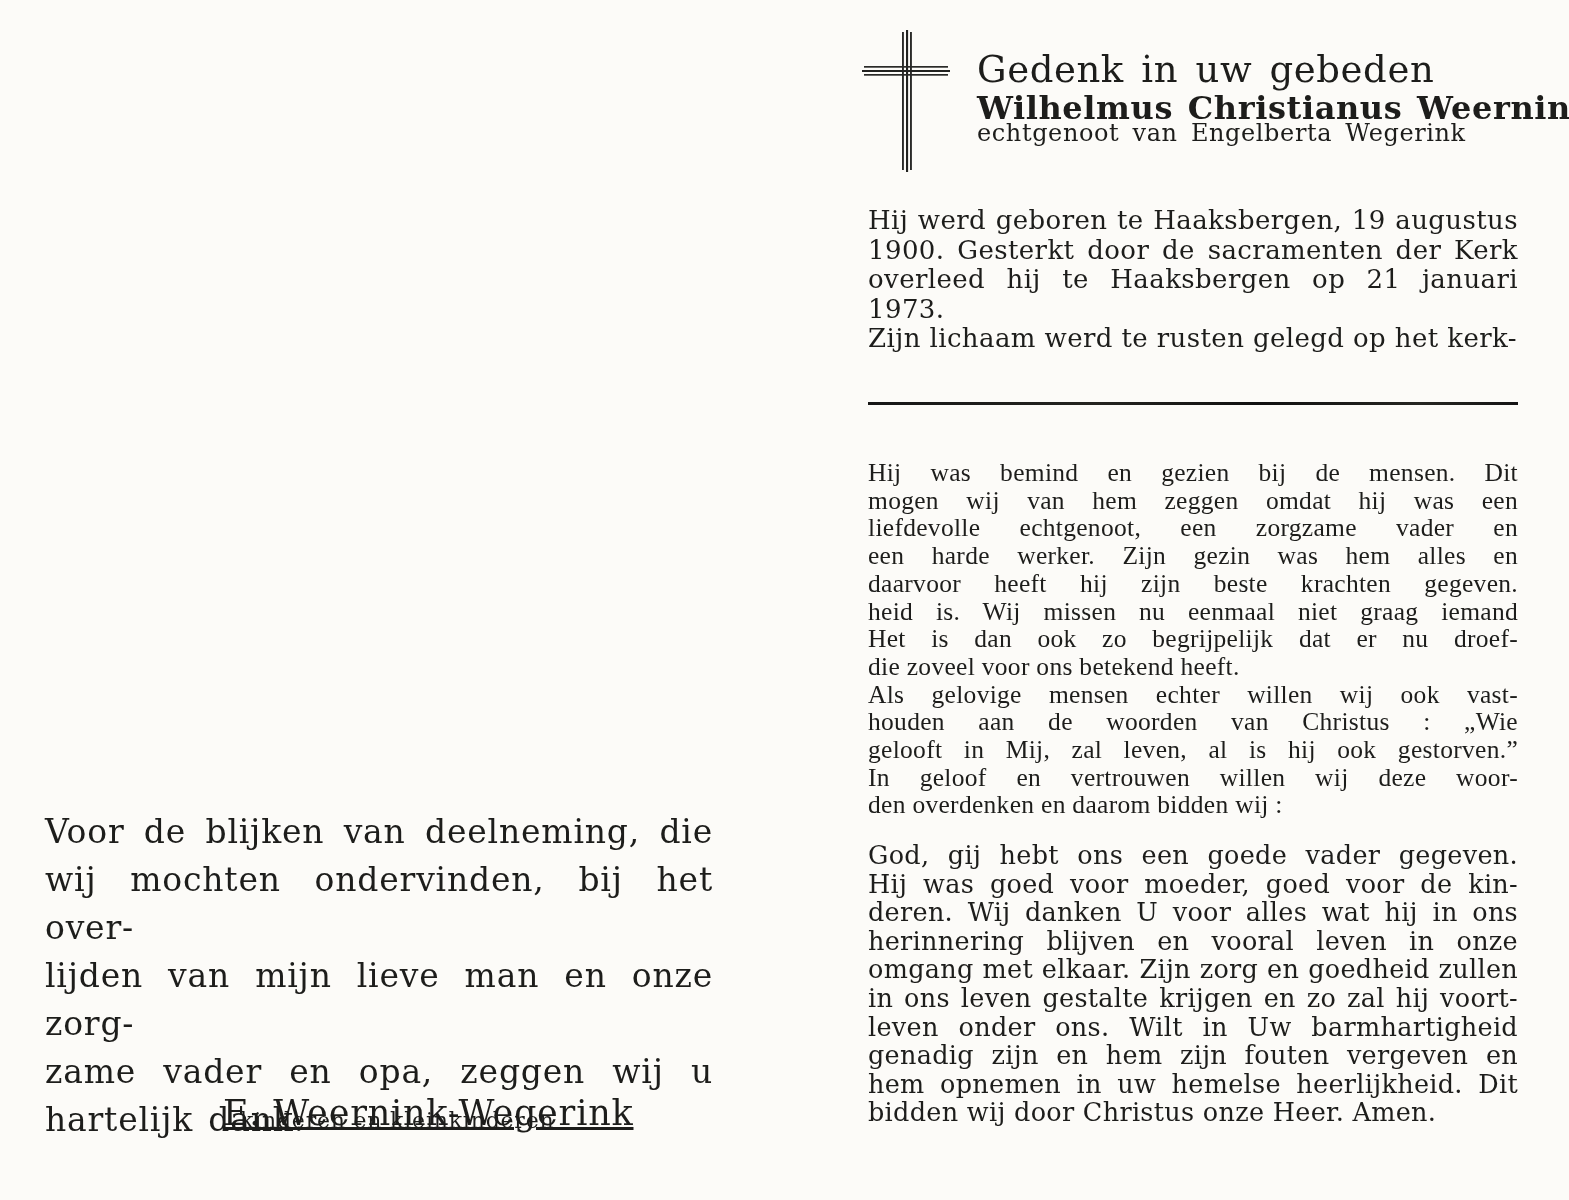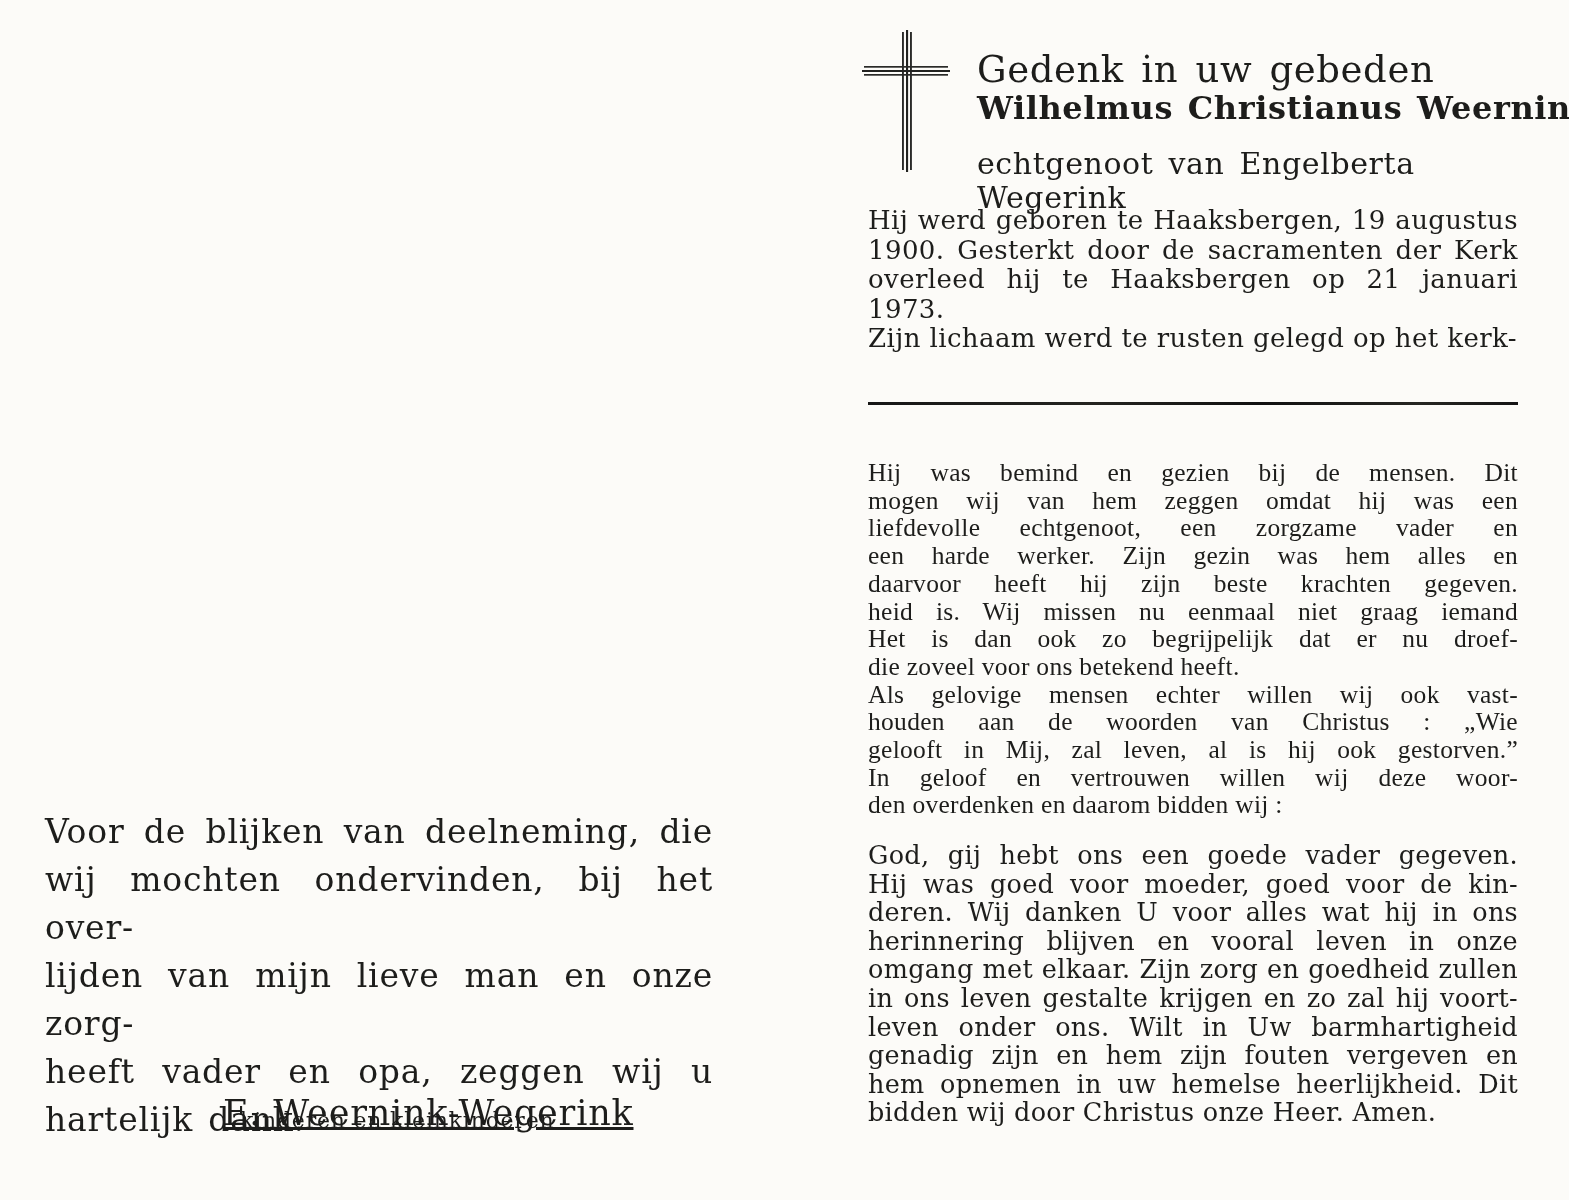--- a/index.html
+++ b/index.html
@@ -68,22 +68,22 @@
     font-size: 32px;
     font-weight: 700;
     line-height: 40px;
     letter-spacing: 0.6px;
     word-spacing: 3px;
     white-space: nowrap;
   }
   .relation {
     position: absolute;
     left: 977px;
-    top: 147px;
-    font-size: 30px;
+    top: 116px;
+    font-size: 24px;
     line-height: 34px;
     letter-spacing: 0.6px;
     word-spacing: 5px;
   }
   .life-record {
     position: absolute;
     left: 868px;
     top: 206px;
     width: 650px;
     font-size: 26px;
@@ -132,21 +132,21 @@
 </head>
 <body>
 
 <div class="scan">
 
   <section>
     <div class="condolence justified">
         <div class="tline">Voor de blijken van deelneming, die</div>
         <div class="tline">wij mochten ondervinden, bij het over-</div>
         <div class="tline">lijden van mijn lieve man en onze zorg-</div>
-        <div class="tline">heeft vader en opa, zeggen wij u</div>
+        <div class="tline">zame vader en opa, zeggen wij u</div>
         <div class="tline tline-last">hartelijk dank.</div>
       </div>
 
     <div class="signature-name">E. Weernink-Wegerink</div>
 
     <div class="signature-sub">kinderen en kleinkinderen</div>
   </section>
 
   <section>
 

